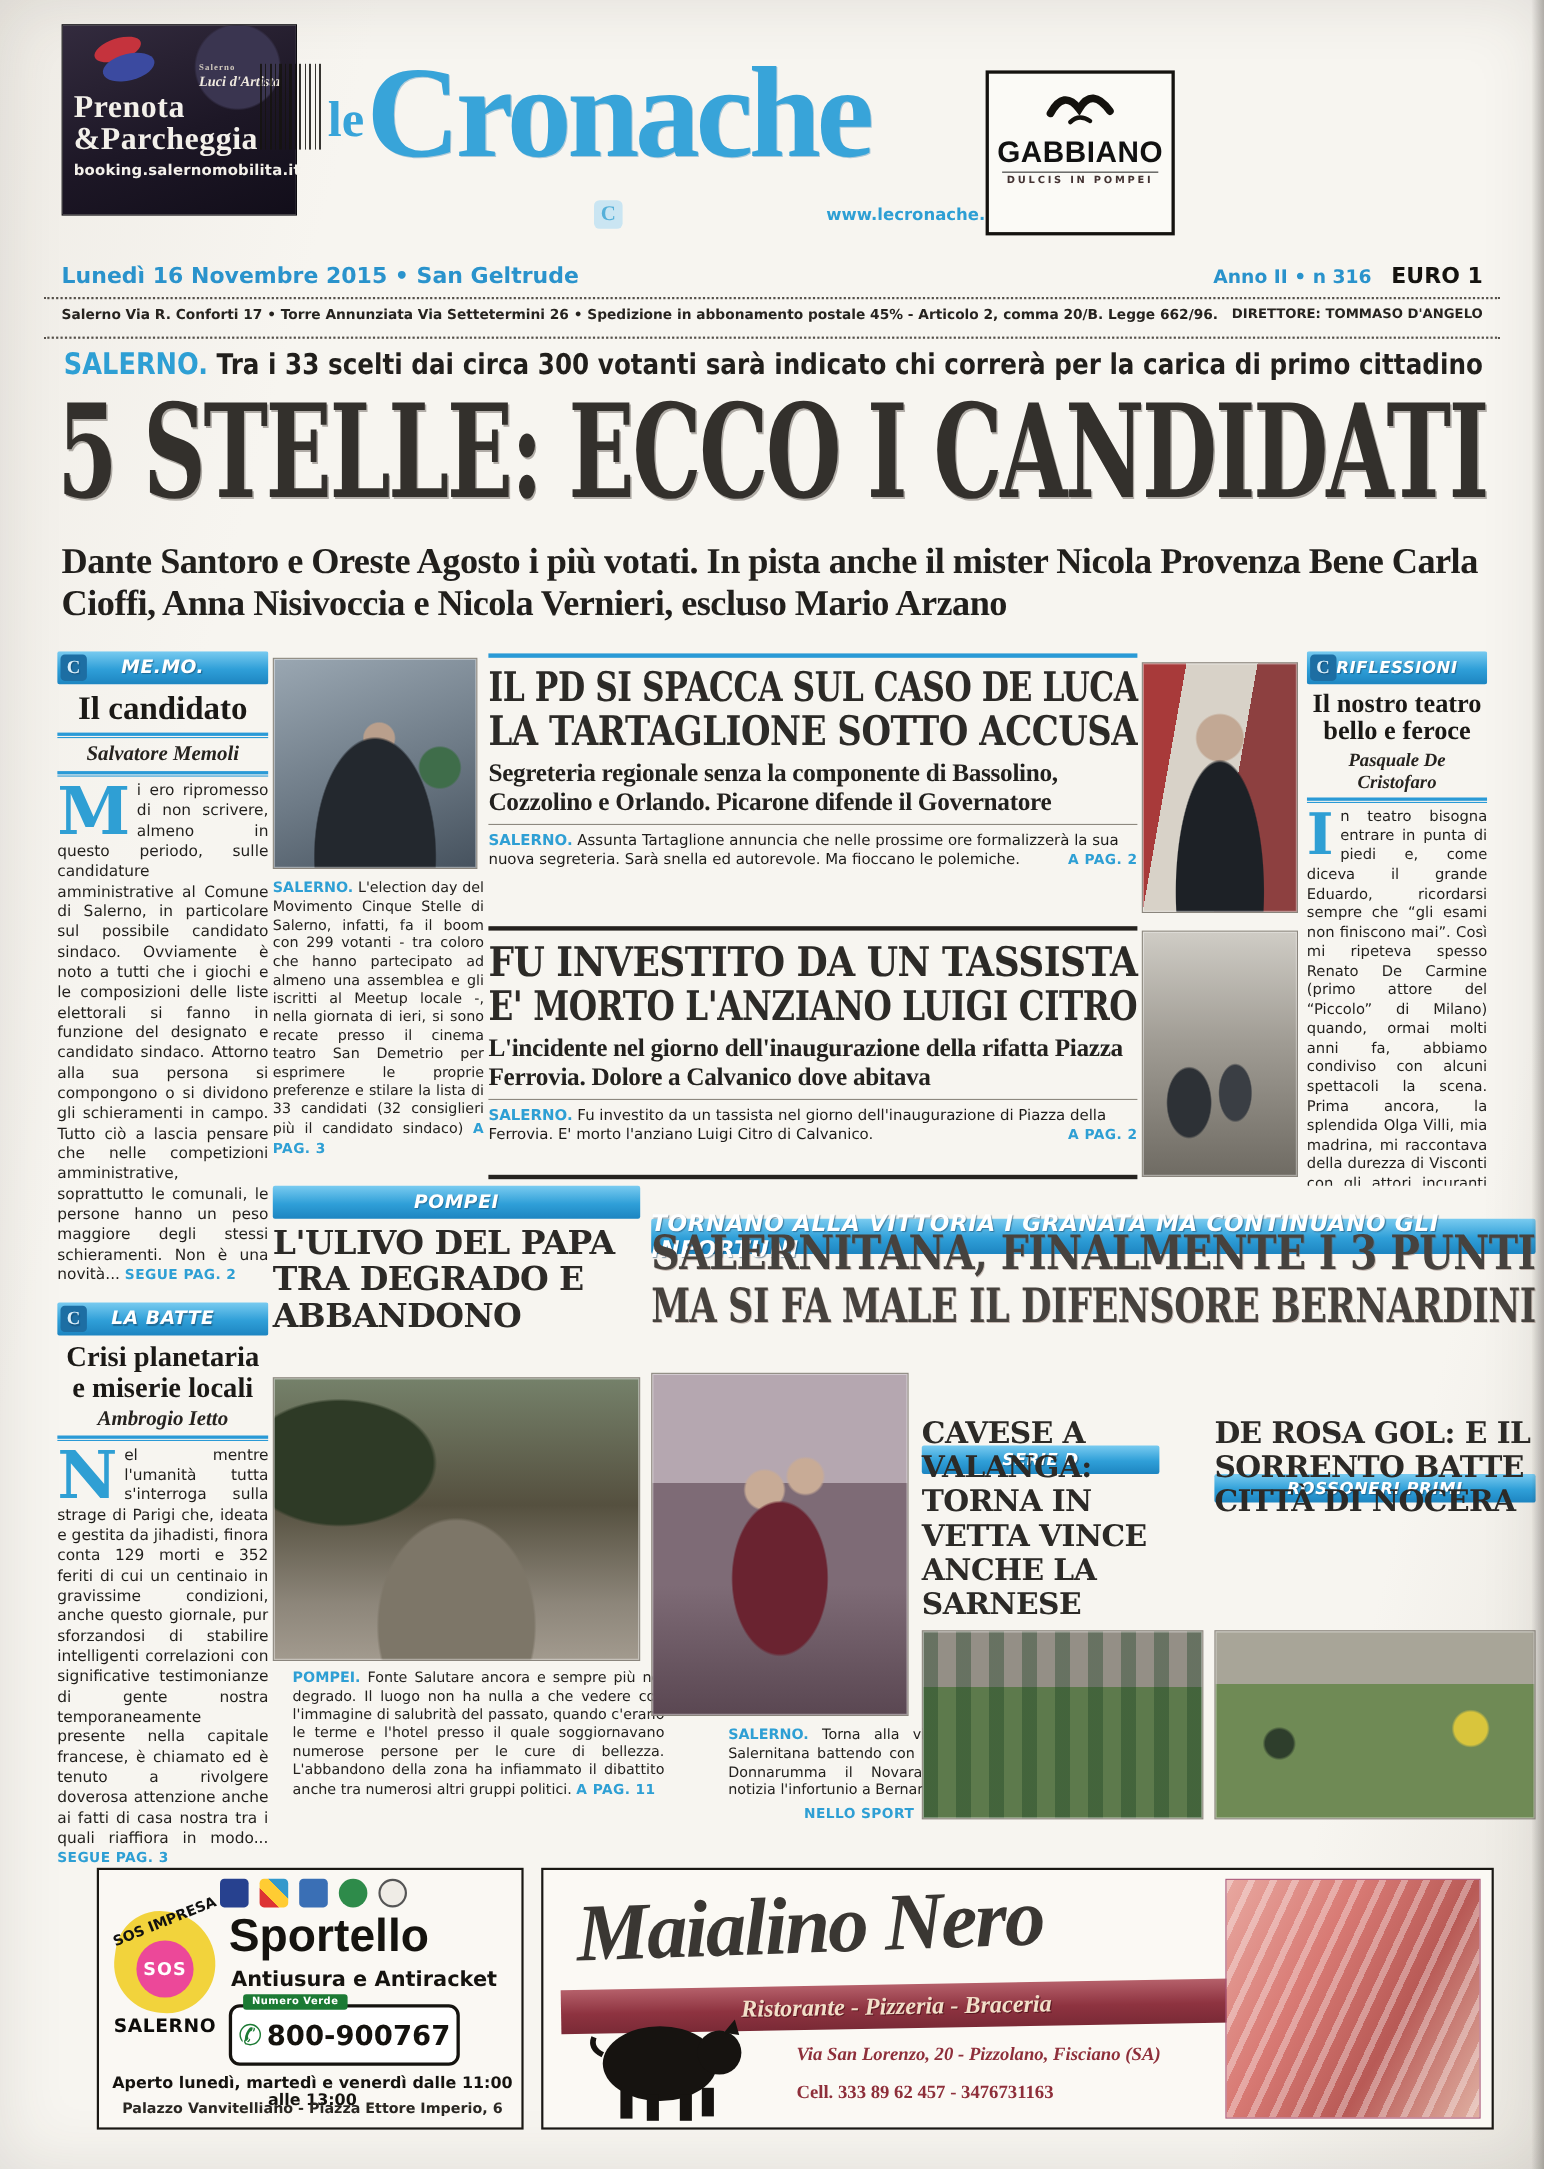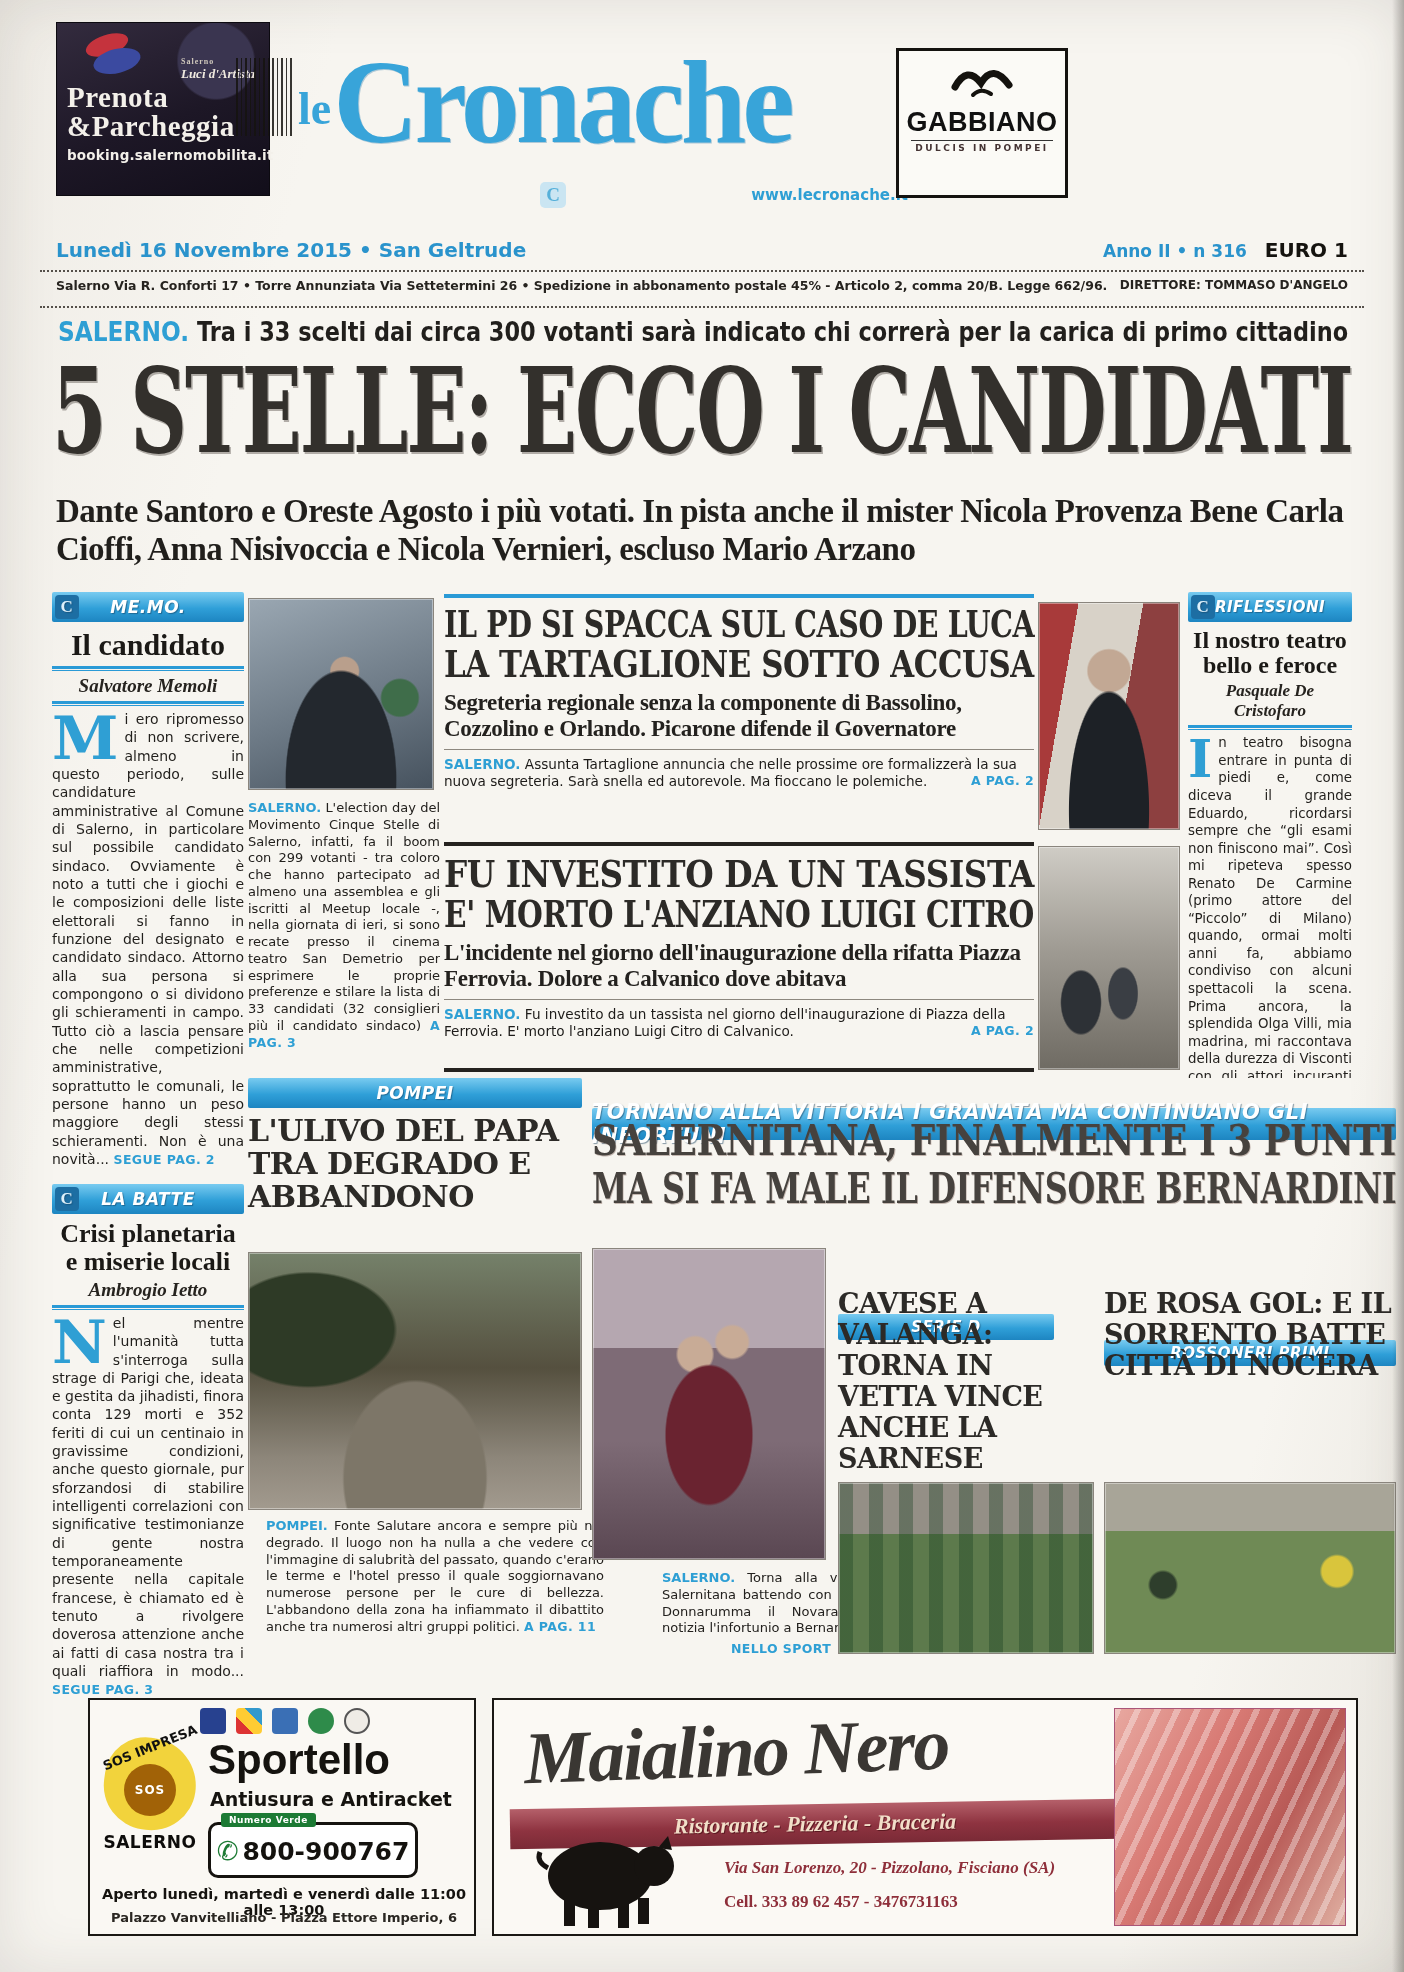--- a/index.html
+++ b/index.html
@@ -35,21 +35,21 @@
   .barcode { left:236px; top:58px; width:56px; height:78px;
       background:repeating-linear-gradient(90deg,#15130f 0 2px,transparent 2px 5px,#15130f 5px 6px,transparent 6px 9px); opacity:.85;}
   .masthead { left:298px; top:28px; width:600px; height:160px; }
   .masthead .le { font-family:"Liberation Serif",serif; font-weight:bold; font-size:46px; color:#38a4d9; vertical-align:18px; margin-right:2px;}
   .masthead .name { font-family:"Liberation Serif",serif; font-weight:bold; font-size:118px; line-height:150px; color:#38a4d9; letter-spacing:-4px;
       text-shadow:1px 1px 0 rgba(40,120,170,.35); }
   .site { left:688px; top:186px; width:220px; text-align:right; font-size:15px; font-weight:bold; color:#2e9fd4; }
   .c-chip { left:540px; top:182px; width:26px; height:26px; background:#bfe2f3; border-radius:5px; color:#2e9fd4;
       font-family:"Liberation Serif",serif; font-weight:bold; font-size:19px; text-align:center; line-height:26px; opacity:.8;}
 
-  .ad-gabbiano { left:896px; top:48px; width:172px; height:150px; border:3px solid #14120f; background:#fbfaf6; text-align:center; padding-top:6px;}
+  .ad-gabbiano { left:896px; top:64px; width:172px; height:150px; border:3px solid #14120f; background:#fbfaf6; text-align:center; padding-top:6px;}
   .gab-name { font-family:"Liberation Sans",sans-serif; font-weight:bold; font-size:27px; letter-spacing:.5px; color:#111; }
   .gab-rule { width:86%; margin:2px auto; border-top:1.5px solid #333; }
   .gab-tag { font-size:9px; letter-spacing:2.5px; color:#433; font-weight:bold; }
 
   .dateline { left:56px; top:238px; width:1292px; display:flex; justify-content:space-between; align-items:baseline; }
   .date-left { color:#2a93cc; font-weight:bold; font-size:20px; }
   .date-left .saint { }
   .issue { color:#2a93cc; font-weight:bold; font-size:17px; margin-right:18px;}
   .price { color:#15130f; font-weight:bold; font-size:20px; }
   .dots1 { left:40px; top:270px; width:1324px; border-top:2px dotted #55504a; }
@@ -147,22 +147,22 @@
   .rp-head { left:1104px; top:1288px; width:292px; }
   .rp-head .slab { font-size:27px; line-height:31px; }
 
   
   .ad-sos { left:88px; top:1698px; width:388px; height:238px; border:2px solid #1a1814; background:#faf8f3; }
   .partner-row { position:absolute; left:110px; top:8px; display:flex; gap:10px; }
   .plogo { width:26px; height:26px; border-radius:4px; }
   .sos-badge { position:absolute; left:8px; top:34px; width:104px; height:120px; }
   .sos-yellow { position:absolute; left:6px; top:4px; width:92px; height:92px; background:#f2d33c; border-radius:46% 54% 50% 50%; transform:rotate(8deg); }
   .sos-arc { position:absolute; left:0px; top:6px; width:104px; text-align:center; font-weight:bold; font-size:13px; transform:rotate(-22deg); color:#111;}
-  .sos-circle { position:absolute; left:26px; top:30px; width:52px; height:52px; background:#a16207; border-radius:50%;
-      color:#fff; font-weight:bold; font-size:12px; text-align:center; line-height:52px; letter-spacing:1px;}
+  .sos-circle { position:absolute; left:26px; top:30px; width:52px; height:52px; background:#ec4899; border-radius:50%;
+      color:#fff; font-weight:bold; font-size:16px; text-align:center; line-height:52px; letter-spacing:1px;}
   .sos-city { position:absolute; left:0px; top:98px; width:104px; text-align:center; font-weight:bold; font-size:17px; color:#0d0c0a; letter-spacing:.5px;}
   .sos-title { position:absolute; left:118px; top:36px; width:250px; font-weight:bold; font-size:42px; color:#15130f; font-family:"Liberation Sans",sans-serif;}
   .sos-sub { position:absolute; left:120px; top:88px; width:250px; font-weight:bold; font-size:19px; color:#15130f;}
   .sos-phonebox { position:absolute; left:118px; top:122px; width:210px; height:56px; border:3px solid #15130f; border-radius:10px; background:#fff; }
   .sos-phonelabel { position:absolute; left:10px; top:-12px; background:#1c7a34; color:#fff; font-size:9px; font-weight:bold; padding:2px 8px; border-radius:3px; letter-spacing:.5px;}
   .sos-phone { font-weight:bold; font-size:25px; line-height:52px; text-align:center; color:#14120e; }
   .phone-glyph { color:#1c7a34; font-size:26px; margin-right:4px; }
   .sos-hours { position:absolute; left:8px; top:186px; width:372px; text-align:center; font-weight:bold; font-size:14.5px; color:#15130f; }
   .sos-addr { position:absolute; left:8px; top:210px; width:372px; text-align:center; font-weight:bold; font-size:13px; color:#2a2722; }
 

